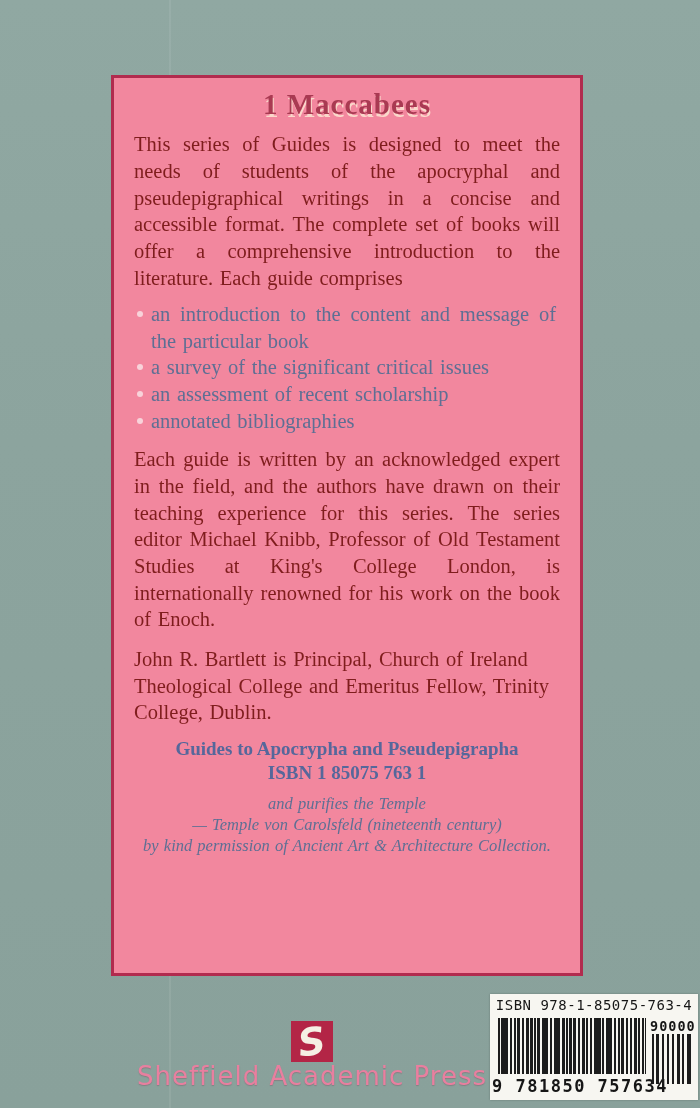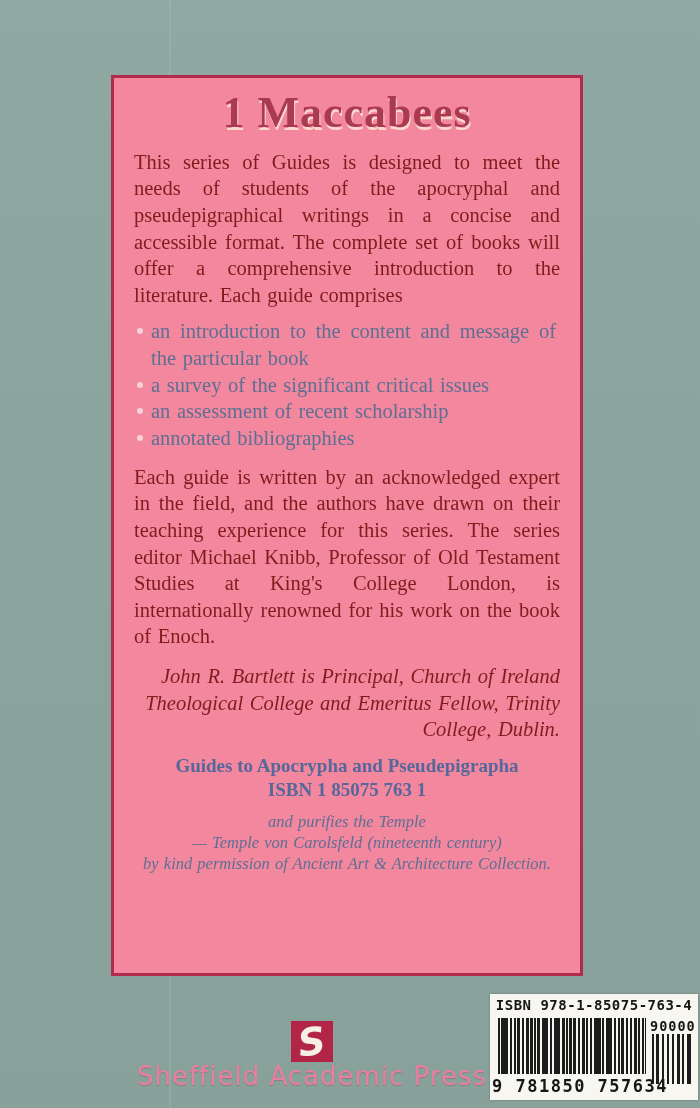--- a/index.html
+++ b/index.html
@@ -19,21 +19,21 @@
     position:absolute; left:111px; top:75px;
     width:472px; height:901px;
     box-sizing:border-box;
     background:#f2879e;
     border:3px solid #b12b4e;
     padding:8px 20px 6px 20px;
     overflow:hidden;
   }
   .book-title {
     text-align:center;
-    font-size:44px;
+    font-size:29px;
     font-weight:bold;
     letter-spacing:1px;
     color:#a93a52;
     text-shadow:1px 3px 0 rgba(252,230,210,0.85);
     margin:2px 0 10px 0;
     line-height:1.15;
   }
   .bodytext {
     color:#7f1d1d;
     font-size:20.5px;
@@ -57,23 +57,22 @@
     word-spacing:1.5px;
   }
   .dot {
     position:absolute; left:3px; top:10px;
     width:6px; height:6px;
     border-radius:50%;
     background:#f8d3da;
   }
   .para-authors { margin:12px 0 0 0; }
   .author-bio {
-    margin:13px 0 0 8px;
-    font-style:italic;
-    text-align:right;
+    margin:13px 0 0 0;
+    text-align:left;
   }
   .series-block {
     margin:11px 0 0 0;
     text-align:center;
     color:#56679b;
     font-weight:bold;
     font-size:19px;
     line-height:1.28;
   }
   .credit-block {
@@ -110,21 +109,21 @@
   
   .barcode-box {
     position:absolute; left:490px; top:994px;
     width:208px; height:106px;
     background:#f7f6f1;
     box-shadow:0 0 2px rgba(0,0,0,0.25);
   }
   .barcode-isbn {
     text-align:center;
     font-family:"DejaVu Sans Mono", monospace;
-    font-weight:bold;
+    font-weight:normal;
     font-size:14px;
     color:#161616;
     margin-top:3px;
     letter-spacing:0.5px;
     white-space:nowrap;
   }
   .bars-main {
     position:absolute; left:8px; top:24px;
     width:148px; height:56px;
     background-image:

